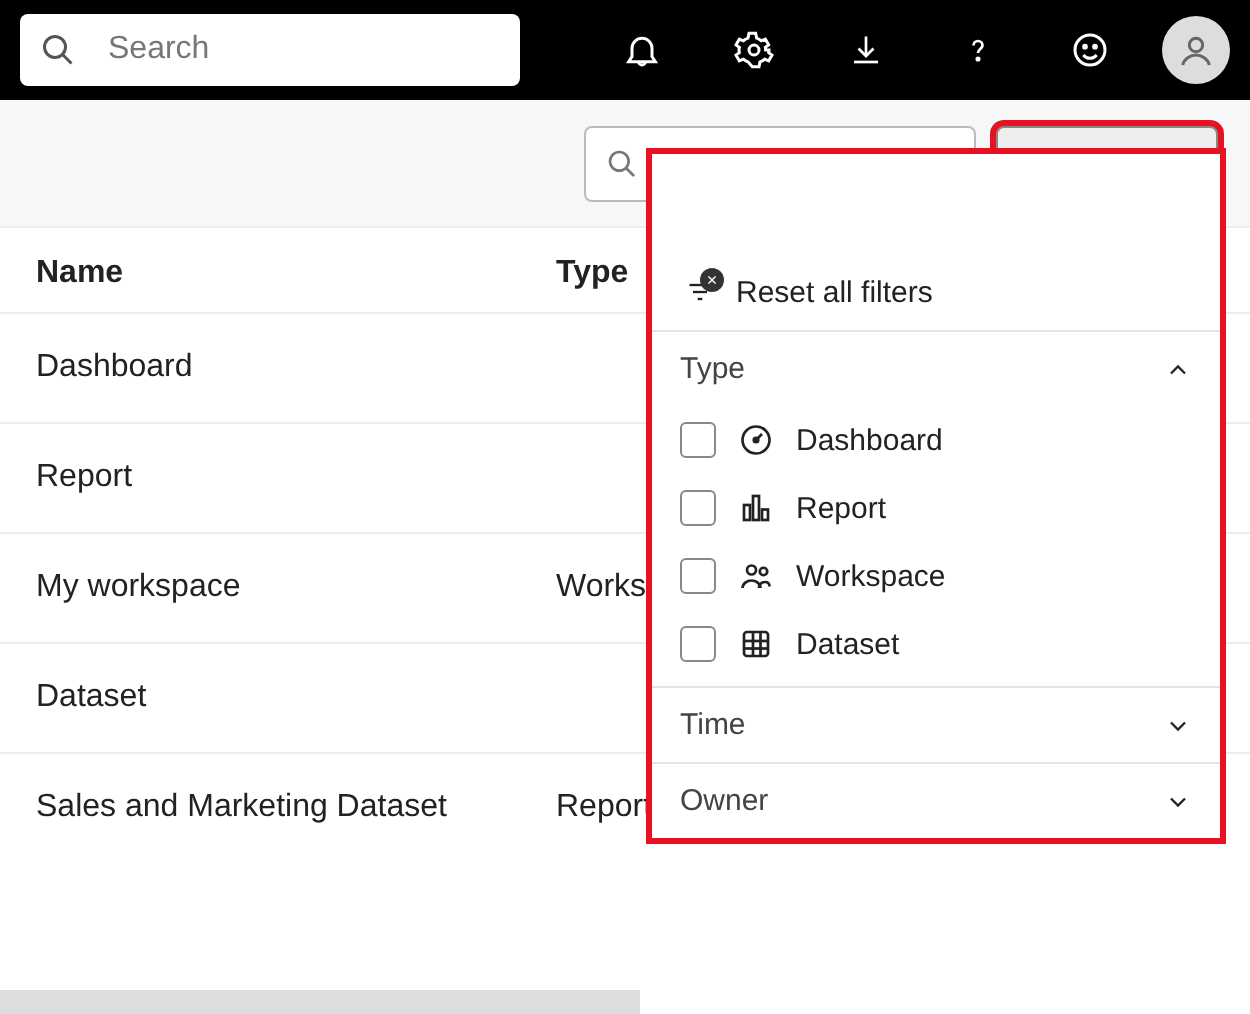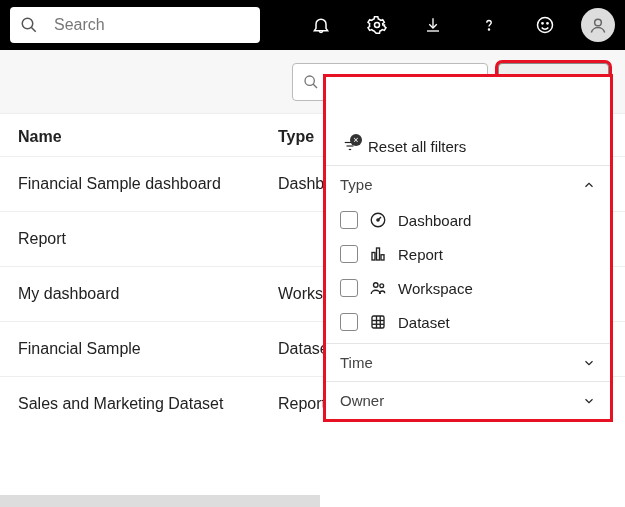--- a/index.html
+++ b/index.html
@@ -261,32 +261,30 @@
 
 <div class="content">
 
   <div class="table">
     <div class="thead">
       <div class="col-name">Name</div>
       <div class="col-type">Type</div>
     </div>
 
     <div class="trow">
-      <div class="col-name">Financial Sample dashboard</div>
       <div class="col-type">Dashboard</div>
     </div>
     <div class="trow">
       <div class="col-type">Report</div>
     </div>
     <div class="trow">
-      <div class="col-name">My dashboard</div>
+      <div class="col-name">My workspace</div>
       <div class="col-type">Workspace</div>
     </div>
     <div class="trow">
-      <div class="col-name">Financial Sample</div>
       <div class="col-type">Dataset</div>
     </div>
     <div class="trow">
       <div class="col-name">Sales and Marketing Dataset</div>
       <div class="col-type">Report</div>
     </div>
   </div>
 
   <div class="scroll-hint"></div>
 

